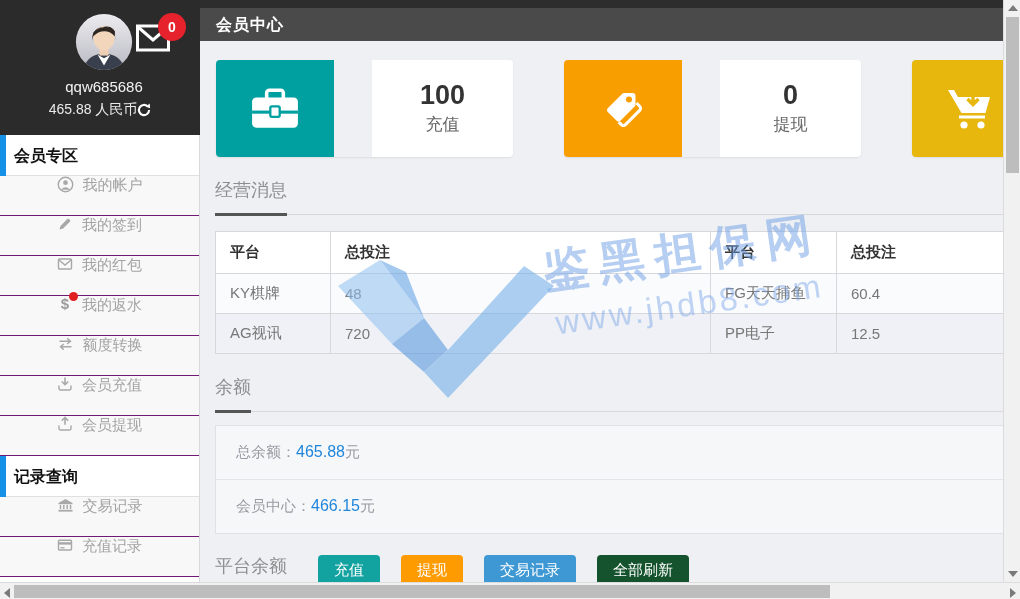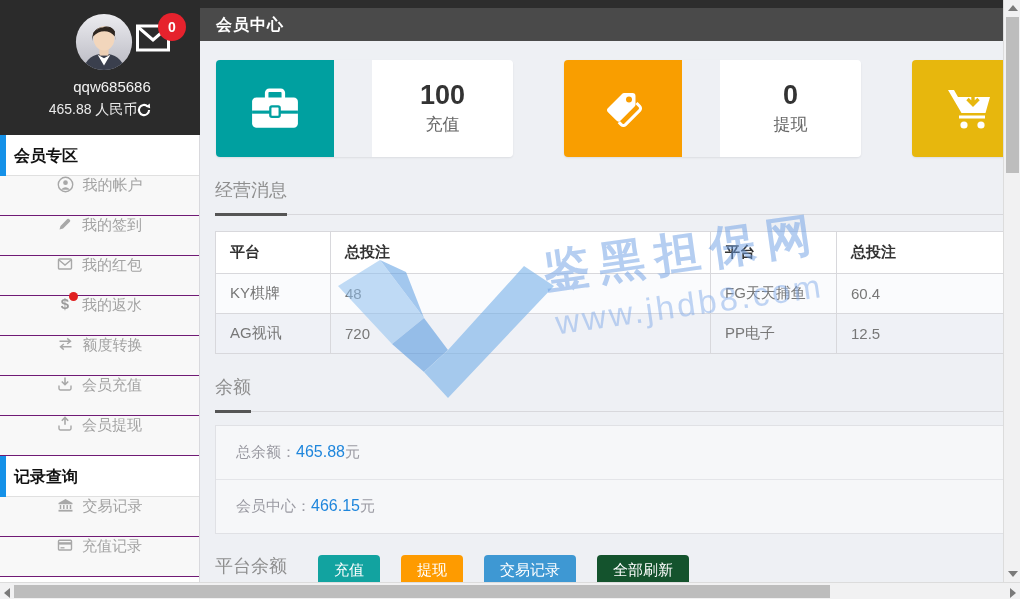--- a/index.html
+++ b/index.html
@@ -9,21 +9,21 @@
 
   
   .sidebar { position:absolute; left:0; top:0; width:200px; height:582px; background:#fff;
     border-right:1px solid #d9d9dd; }
   .side-top { position:relative; width:200px; height:135px; background:#2b2b2b; }
   .avatar { position:absolute; left:75px; top:13px; width:58px; height:58px; border-radius:50%;
     overflow:hidden; }
   .mail-wrap { position:absolute; left:136px; top:24px; width:34px; height:28px; cursor:pointer; }
   .mail-badge { position:absolute; left:158px; top:13px; width:28px; height:28px; border-radius:50%;
     background:#e6222d; color:#fff; font-size:14px; font-weight:bold; text-align:center; line-height:28px; }
-  .side-name { position:absolute; left:16px; top:78px; width:192px; text-align:center; color:#f2f2f2; font-size:15px; }
+  .side-name { position:absolute; left:8px; top:78px; width:192px; text-align:center; color:#f2f2f2; font-size:15px; }
   .side-balance { position:absolute; left:0; top:101px; width:200px; text-align:center; color:#eaeaea;
     font-size:14px; display:flex; justify-content:center; align-items:center; }
 
   .menu-header { position:relative; height:41px; background:#fff; border-bottom:1px solid #e0e0e0;
     line-height:41px; padding-left:14px; font-size:16px; font-weight:bold; color:#111; }
   .menu-header::before { content:''; position:absolute; left:0; top:0; width:6px; height:41px; background:#1591e8; }
   .menu-item { height:40px; background:#f8f8f8; border-bottom:1px solid #701a75; display:flex;
     align-items:flex-start; justify-content:center; gap:9px; color:#a3a3a3; font-size:15px; cursor:pointer; }
   .menu-item svg { flex:0 0 auto; }
   .icon-rel { position:relative; display:inline-flex; }

